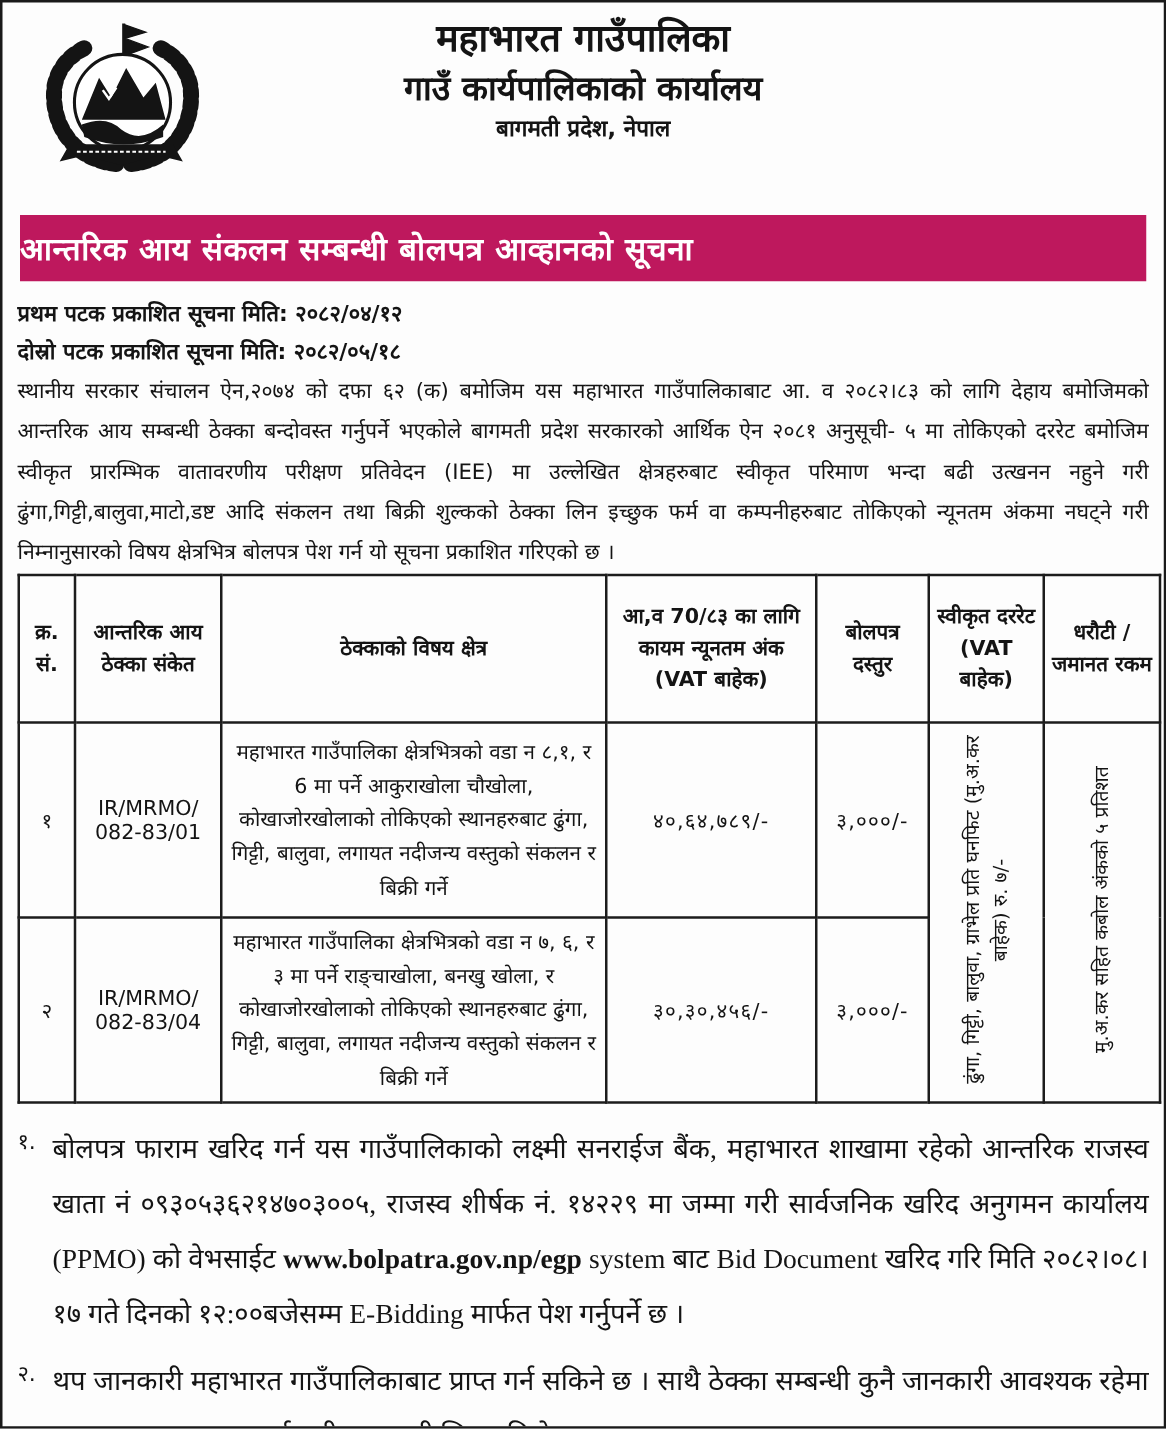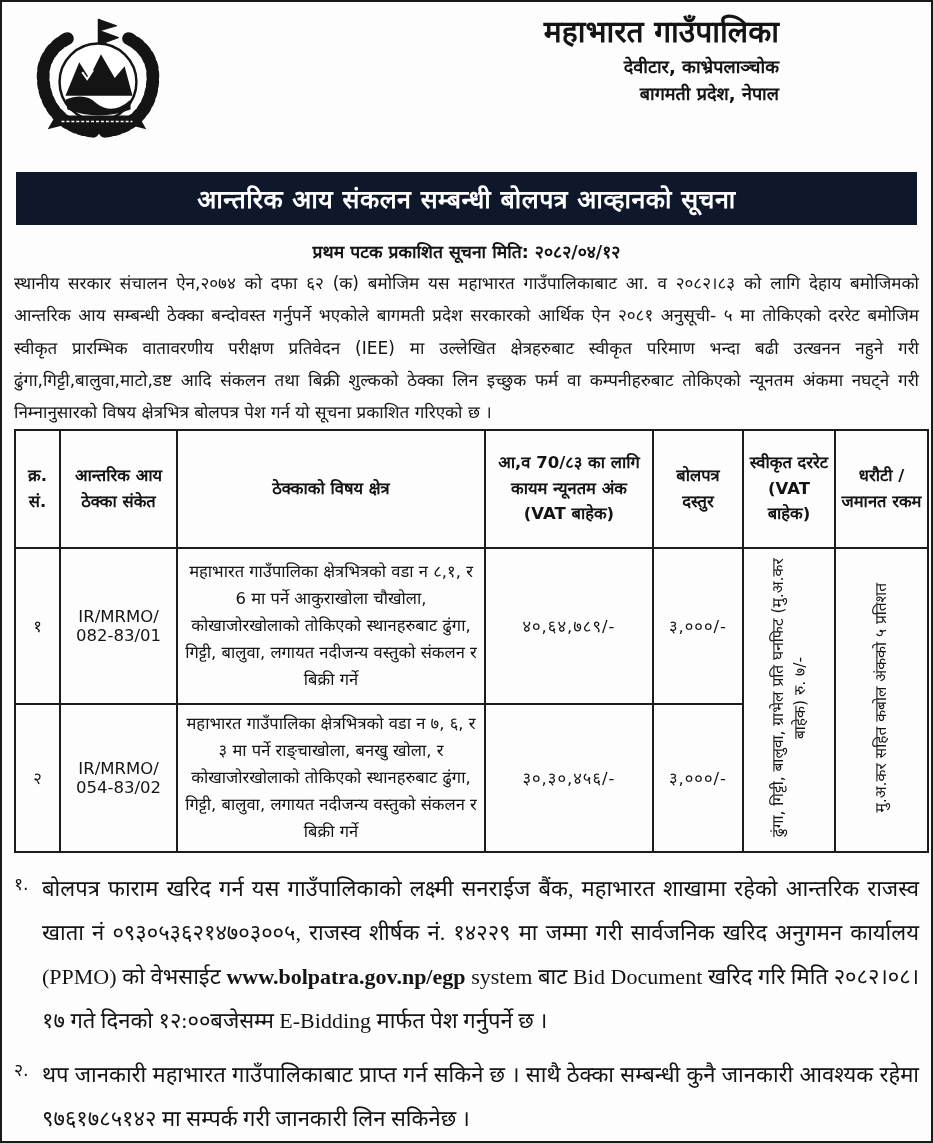--- a/index.html
+++ b/index.html
@@ -6,31 +6,31 @@
   html,body { background:#e8e8e8; }
   body { font-family:"DejaVu Sans", sans-serif; }
   .page {
     position:relative; width:933px; height:1143px; margin:0 auto;
     background:#fdfdfd; border:2px solid #1a1a1a; padding:10px 12px 8px 12px;
     color:#141414; overflow:hidden;
   }
   
   .header { position:relative; min-height:152px; }
   .emblem { position:absolute; left:14px; top:4px; width:138px; height:126px; }
-  .head-text { text-align:right; padding:0 140px; }
+  .head-text { text-align:center; padding:0 140px; }
   .head-muni   { font-size:30px; font-weight:700; line-height:1.35; }
   .head-office { font-size:27px; font-weight:700; line-height:1.4; }
   .head-addr   { font-size:18px; font-weight:700; line-height:1.55; }
   
   .banner {
-    margin:8px 2px 0 2px; background:#0f172a; color:#fff; text-align:center;
+    margin:8px 2px 0 2px; background:#be185d; color:#fff; text-align:left;
     font-size:25px; font-weight:700; padding:9px 0 10px 0; letter-spacing:.5px;
   }
   
-  .dates { text-align:center; margin-top:12px; }
+  .dates { margin-top:12px; }
   .date-line { font-size:17.5px; font-weight:700; line-height:1.72; }
   
   .intro {
     font-size:17px; line-height:1.9; text-align:justify;
     text-justify:inter-word;
   }
   
   table.notice {
     width:100%; margin-top:0; border-collapse:collapse; table-layout:fixed;
   }
@@ -80,31 +80,32 @@
       <path d="M38,80 L52,46 L62,62 L74,38 L88,62 L98,50 L106,80 Z" fill="#141414"></path>
       <path d="M55,56 L60,63 L66,54" fill="none" stroke="#ffffff" stroke-width="2"></path>
 
       <path d="M38,84 Q58,76 70,88 Q86,100 104,84 L104,94 Q72,106 40,94 Z" fill="#141414"></path>
 
       <path d="M28,100 L112,100 L120,114 L100,109 L70,117 L40,109 L20,114 Z" fill="#141414"></path>
       <path d="M34,106 L106,106" stroke="#ffffff" stroke-width="1.5" stroke-dasharray="3 2"></path>
     </svg>
     <div class="head-text">
       <div class="head-muni">महाभारत गाउँपालिका</div>
-      <div class="head-addr">देवीटार, काभ्रेपलाञ्चोक</div>
+      <div class="head-office">गाउँ कार्यपालिकाको कार्यालय</div>
       <div class="head-addr">बागमती प्रदेश, नेपाल</div>
     </div>
   </div>
 
   <div class="banner">
     <span>आन्तरिक आय संकलन सम्बन्धी बोलपत्र आव्हानको सूचना</span>
   </div>
 
   <div class="dates">
     <div class="date-line">प्रथम पटक प्रकाशित सूचना मिति: २०८२/०४/१२</div>
+    <div class="date-line">दोस्रो पटक प्रकाशित सूचना मिति: २०८२/०५/१८</div>
   </div>
 
   <p class="intro">स्थानीय सरकार संचालन ऐन,२०७४ को दफा ६२ (क)  बमोजिम यस महाभारत गाउँपालिकाबाट आ. व २०८२।८३  को लागि देहाय बमोजिमको आन्तरिक आय सम्बन्धी ठेक्का बन्दोवस्त गर्नुपर्ने भएकोले बागमती प्रदेश सरकारको आर्थिक ऐन २०८१ अनुसूची- ५ मा तोकिएको दररेट बमोजिम स्वीकृत प्रारम्भिक वातावरणीय परीक्षण प्रतिवेदन (IEE) मा उल्लेखित क्षेत्रहरुबाट स्वीकृत परिमाण भन्दा बढी उत्खनन नहुने गरी ढुंगा,गिट्टी,बालुवा,माटो,डष्ट आदि संकलन तथा बिक्री शुल्कको ठेक्का लिन इच्छुक फर्म वा कम्पनीहरुबाट तोकिएको न्यूनतम अंकमा नघट्ने गरी निम्नानुसारको विषय क्षेत्रभित्र बोलपत्र पेश गर्न यो सूचना प्रकाशित गरिएको छ ।</p>
 
   <table class="notice">
     <colgroup>
       <col style="width:45px">
         <col style="width:117px">
         <col style="width:308px">
       <col style="width:168px">
@@ -137,21 +138,21 @@
           <span class="vtext">ढुंगा, गिट्टी, बालुवा, ग्राभेल प्रति घनफिट (मु.अ.कर बाहेक) रु. ७/-</span>
         </td>
         <td class="vert" rowspan="2">
           <span class="vtext">मु.अ.कर सहित कबोल अंकको ५ प्रतिशत</span>
         </td>
       </tr>
       <tr style="height:148px;">
         <td class="sn">२</td>
         <td class="code">
           <span>IR/MRMO/</span><br>
-          <span>054-83/02</span>
+          <span>082-83/04</span>
         </td>
         <td class="subject">महाभारत गाउँपालिका क्षेत्रभित्रको वडा न ७, ६, र ३ मा पर्ने राङ्चाखोला, बनखु खोला, र कोखाजोरखोलाको तोकिएको स्थानहरुबाट ढुंगा, गिट्टी, बालुवा, लगायत नदीजन्य वस्तुको संकलन र बिक्री गर्ने</td>
         <td class="amount">३०,३०,४५६/-</td>
         <td class="fee">३,०००/-</td>
       </tr>
     </tbody>
   </table>
 
   <div class="notes">
     <div class="note">

